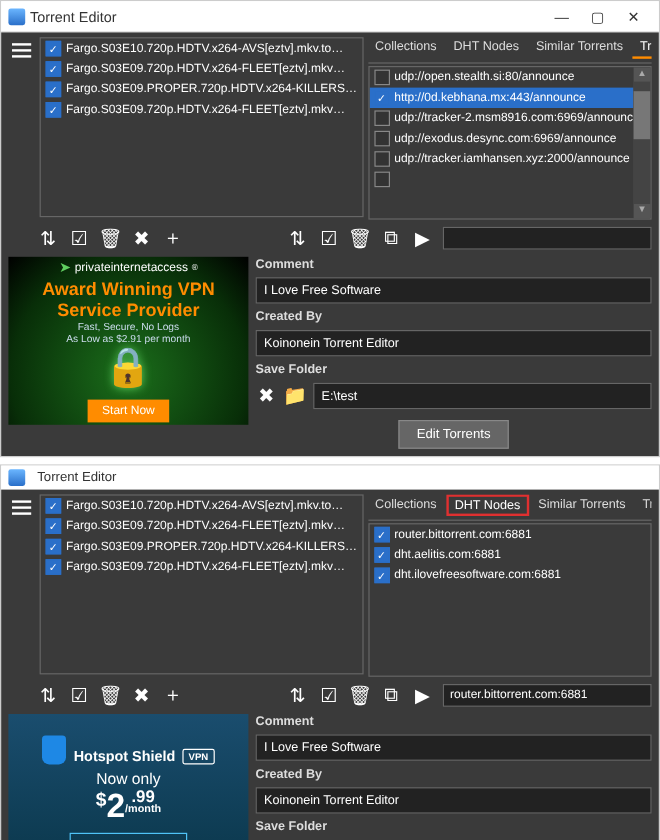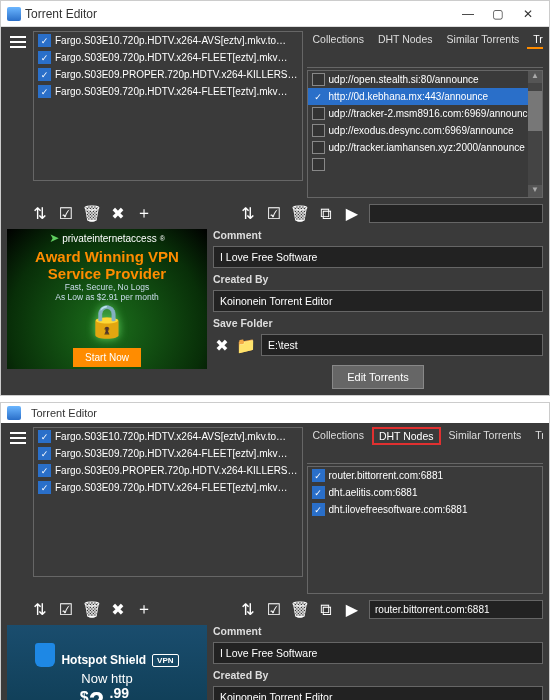--- a/index.html
+++ b/index.html
@@ -12,21 +12,21 @@
 .upper-area{display:flex;gap:4px;padding:4px 6px 0 6px}
 .hamburger{width:22px;height:22px;display:flex;flex-direction:column;justify-content:center;gap:3px;padding:3px;cursor:pointer}
 .hamburger span{height:2px;background:#fff}
 .left-panel{flex:0 0 200px;display:flex;flex-direction:column}
 .right-panel{flex:1;display:flex;flex-direction:column;min-width:0}
 .file-list,.item-list{background:#3a3a3a;border:1px solid #666;height:150px;overflow:hidden;font-size:10px}
 .item-row{display:flex;align-items:center;gap:4px;padding:2px 4px;white-space:nowrap;overflow:hidden}
 .item-row.highlighted{background:#2a6fc9}
 .chk{width:13px;height:13px;border:1px solid #888;background:#333;display:flex;align-items:center;justify-content:center;color:#fff;font-size:9px;flex-shrink:0}
 .chk.checked{background:#2a6fc9;border-color:#2a6fc9}
-.tabs{display:flex;gap:2px;font-size:10.5px;color:#ddd;border-bottom:1px solid #666;padding-bottom:18px;margin-bottom:2px;overflow:hidden;white-space:nowrap}
+.tabs{display:flex;gap:2px;font-size:10.5px;color:#ddd;border-bottom:1px solid #666;padding-bottom:3px;margin-bottom:2px;overflow:hidden;white-space:nowrap}
 .tab{padding:2px 6px;cursor:pointer}
 .tab.active{border-bottom:2px solid #ff8c00;color:#fff}
 .tab.boxed{border:2px solid #e03030;padding:1px 5px}
 .toolbar-row{display:flex;gap:8px;padding:6px;align-items:center}
 .tool-icon{width:18px;height:18px;display:flex;align-items:center;justify-content:center;font-size:16px;cursor:pointer}
 .toolbar-input{flex:1;background:#222;border:1px solid #666;color:#fff;padding:3px 5px;font-size:10px}
 .lower-area{display:flex;gap:6px;padding:0 6px 6px 6px}
 .ad-box{flex:0 0 200px;background:#000;position:relative;height:140px;overflow:hidden;display:flex;flex-direction:column;align-items:center;justify-content:center;text-align:center;padding:8px}
 .ad-pia{background:radial-gradient(circle at center 70%,#1b6e1b,#082e08 70%,#000)}
 .ad-hs{background:linear-gradient(#1a4d6e,#093548)}
@@ -262,21 +262,21 @@
             <input class="toolbar-input" value="router.bittorrent.com:6881" style="">
           </div>
         </div>
         <div class="lower-area">
           <div class="ad-box ad-hs">
             <div class="hs-logo">
               <div class="hs-shield"></div>
               <span>Hotspot Shield</span>
               <span class="hs-vpn">VPN</span>
             </div>
-            <div style="font-size:13px">Now http</div>
+            <div style="font-size:13px">Now only</div>
             <div class="hs-price">
               <span class="hs-dollar">$</span>
               <span>2</span>
               <span class="hs-cents">
                 <span>.99</span>
                 <span style="font-size:9px">/month</span>
               </span>
             </div>
             <button class="hs-btn">Get this deal</button>
           </div>

